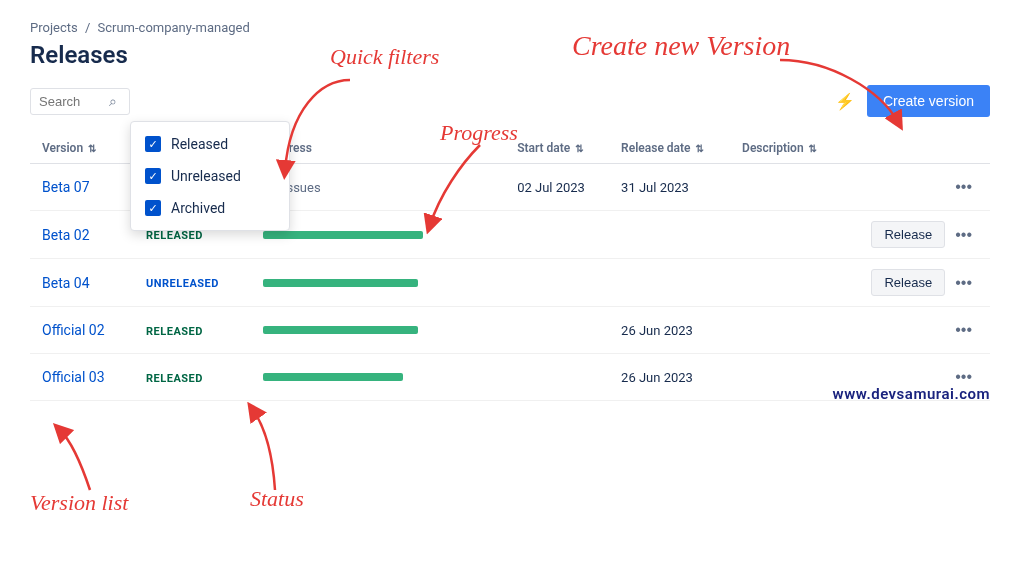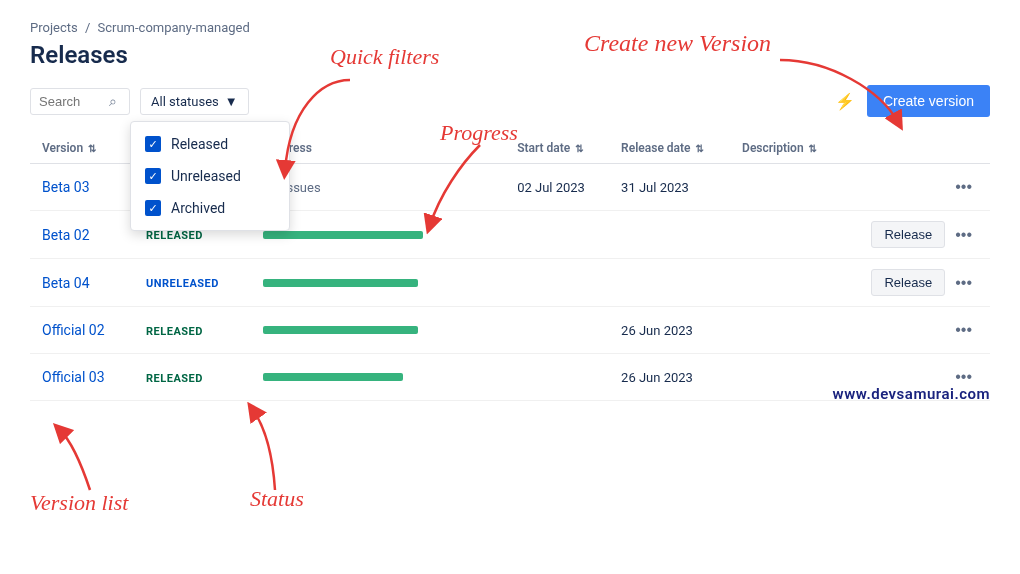--- a/index.html
+++ b/index.html
@@ -268,24 +268,20 @@
     <span>/</span>
     <a href="#">Scrum-company-managed</a>
   </div>
 
   <h1 class="page-title">Releases</h1>
 
   <div class="toolbar">
     <div class="search-box">
       <input type="text" placeholder="Search" style="">
       <span class="search-icon-svg">⌕</span>
-    </div>
-    <div class="filter-dropdown">
-      <span>All statuses</span>
-      <span>▼</span>
     </div>
 
     <div class="dropdown-menu">
       <div class="dropdown-item">
         <span class="checkbox-icon"></span>
         <span>Released</span>
       </div>
       <div class="dropdown-item">
         <span class="checkbox-icon"></span>
         <span>Unreleased</span>
@@ -309,21 +305,21 @@
         <th></th>
         <th>Progress</th>
         <th>Start date <span class="sort-icon">⇅</span></th>
         <th>Release date <span class="sort-icon">⇅</span></th>
         <th>Description <span class="sort-icon">⇅</span></th>
         <th></th>
       </tr>
     </thead>
     <tbody id="table-body">
     <tr>
-          <td><a href="#" class="version-link">Beta 03</a></td>
+          <td><a href="#" class="version-link">Beta 07</a></td>
           <td></td>
           <td><span class="no-issues-text">No issues</span></td>
           <td style="color: rgb(23, 43, 77); font-size: 13px;">02 Jul 2023</td>
           <td style="color: rgb(23, 43, 77); font-size: 13px;">31 Jul 2023</td>
           <td></td>
           <td style="text-align: right;">
             <div class="actions-cell">
               <button class="more-btn">•••</button>
             </div>
           </td>
@@ -418,21 +414,21 @@
 
   <svg class="arrow-svg" style="top:135px; left:390px; width:120px; height:100px;">
     <path d="M90,10 C70,30 50,60 40,90" stroke="#e53935" stroke-width="2.5" fill="none" marker-end="url(#ah2)"></path>
     <defs>
       <marker id="ah2" markerWidth="8" markerHeight="8" refX="4" refY="4" orient="auto">
         <path d="M0,0 L8,4 L0,8 Z" fill="#e53935"></path>
       </marker>
     </defs>
   </svg>
 
-  <div class="annotation" style="top:30px; left:584px; font-size:24px;">Create new Version</div>
+  <div class="annotation" style="top:30px; left:572px; font-size:28px;">Create new Version</div>
 
   <svg class="arrow-svg" style="top:50px; left:750px; width:160px; height:90px;">
     <path d="M30,10 C80,10 130,40 148,72" stroke="#e53935" stroke-width="2.5" fill="none" marker-end="url(#ah3)"></path>
     <defs>
       <marker id="ah3" markerWidth="8" markerHeight="8" refX="4" refY="4" orient="auto">
         <path d="M0,0 L8,4 L0,8 Z" fill="#e53935"></path>
       </marker>
     </defs>
   </svg>
 

